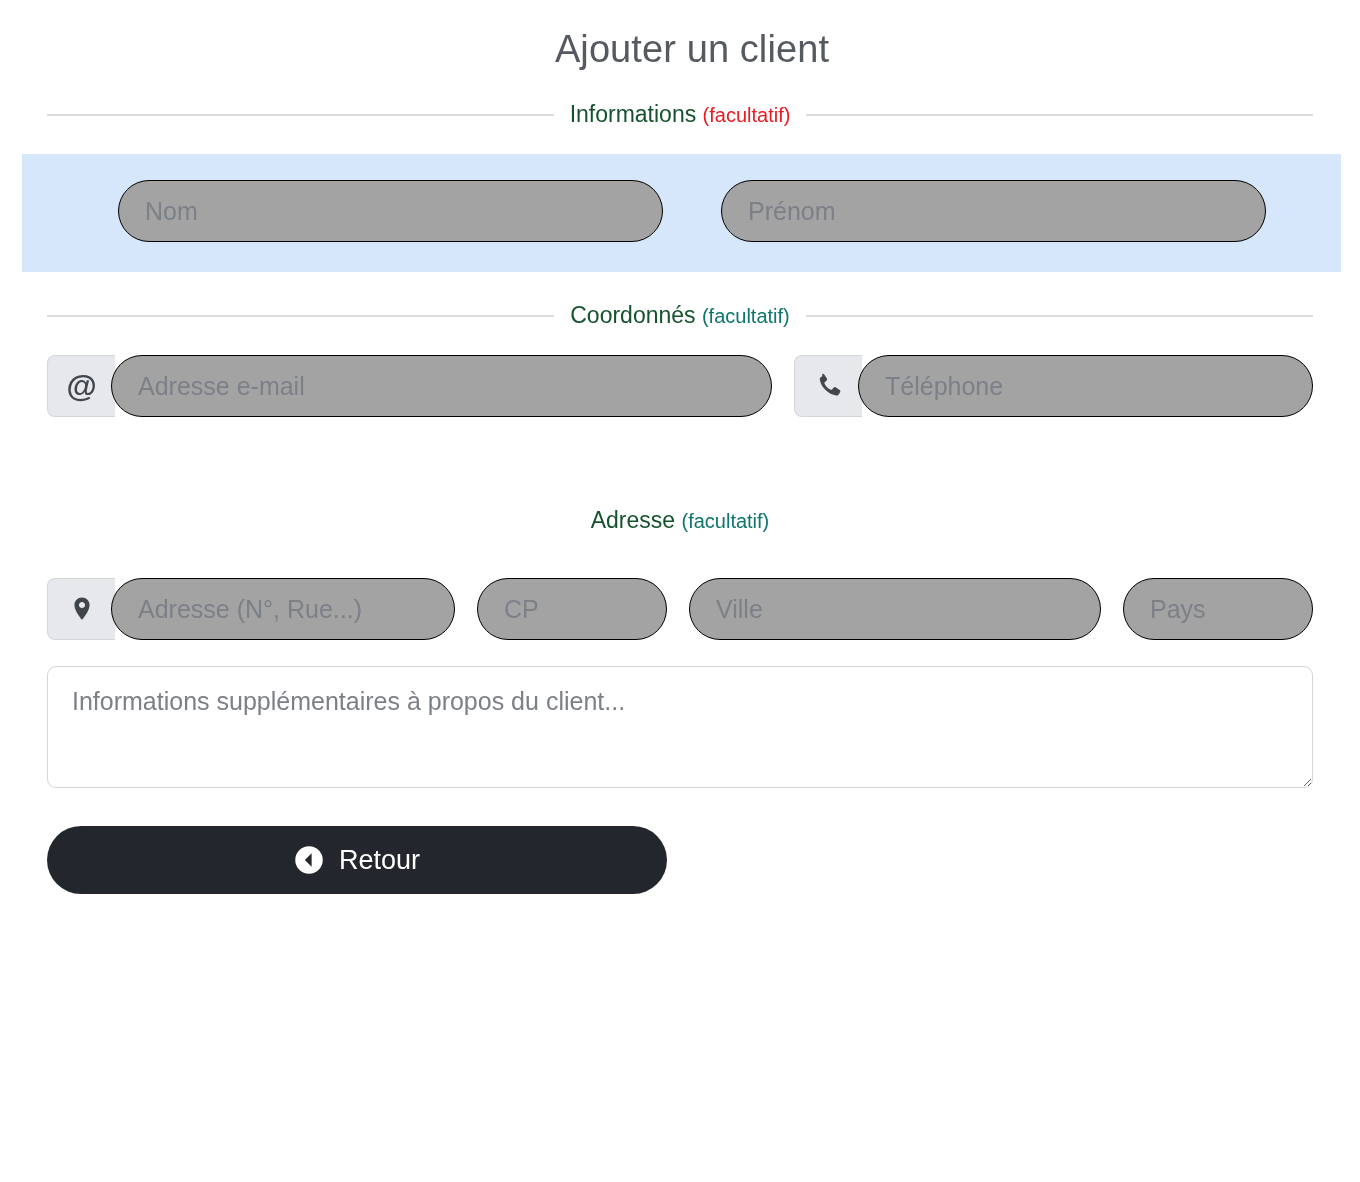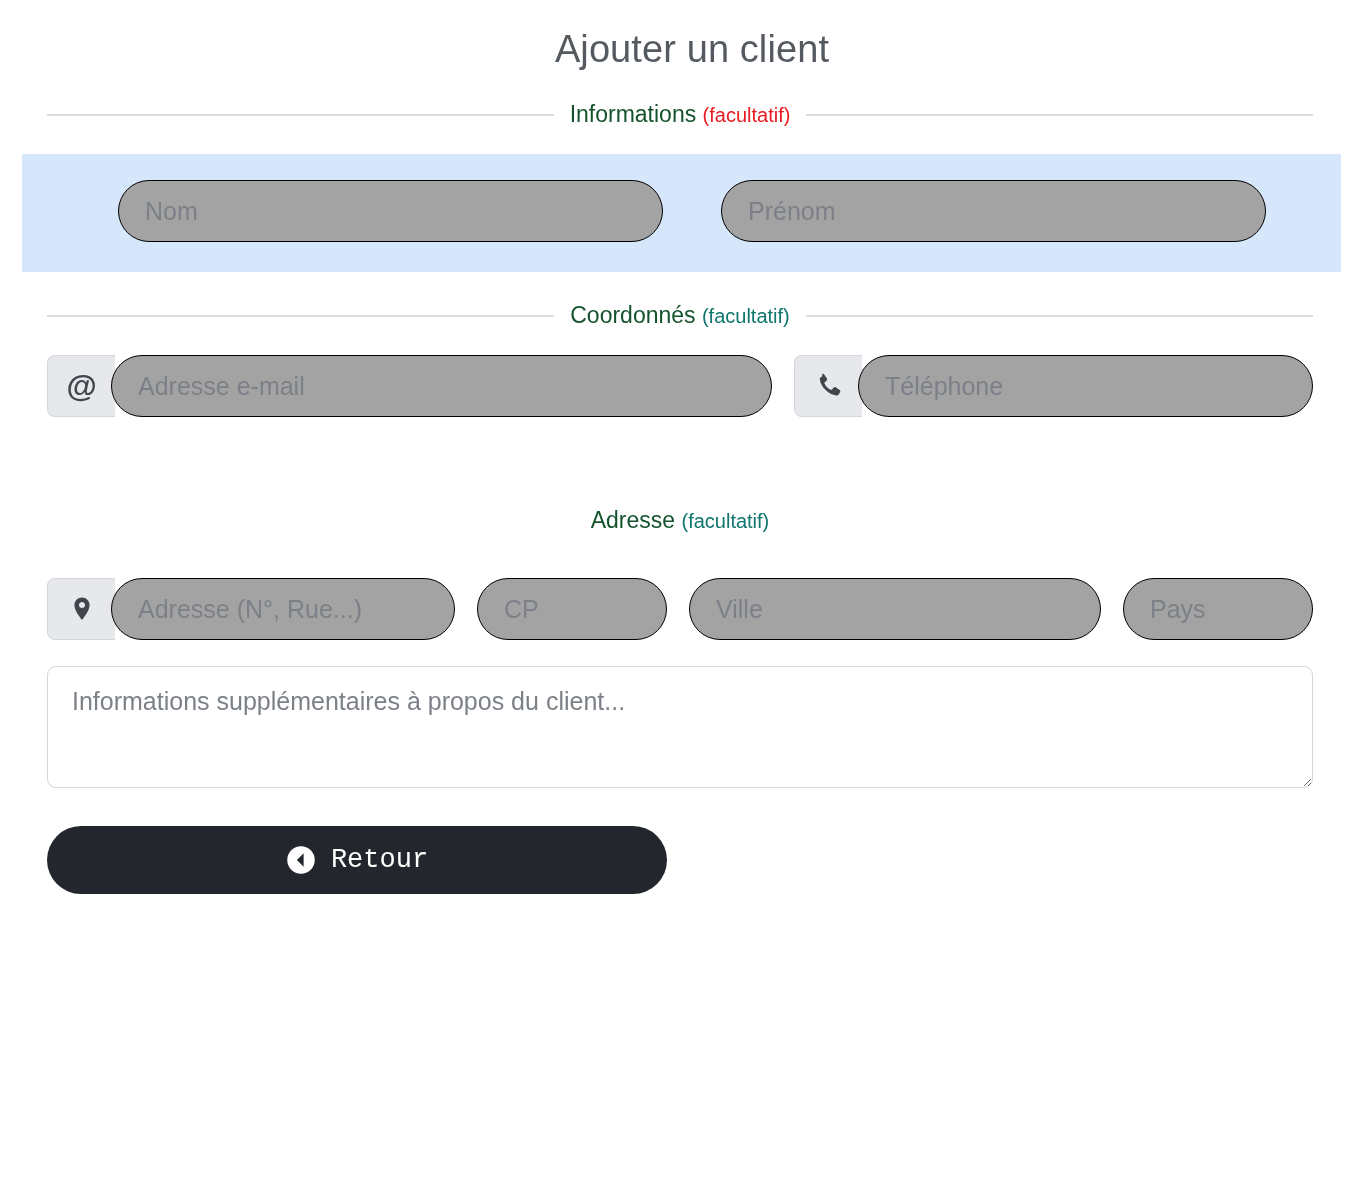--- a/index.html
+++ b/index.html
@@ -181,21 +181,21 @@
     margin: 38px 47px 0 47px;
   }
   .btn {
     height: 68px;
     border: none;
     border-radius: 34px;
     display: flex;
     align-items: center;
     justify-content: center;
     gap: 15px;
-    font-family: Liberation Mono, monospace;
+    font-family: Liberation Sans, sans-serif;
     font-size: 27px;
     color: #ffffff;
     cursor: pointer;
     padding: 0 20px;
   }
   .btn-back {
     width: 620px;
     flex: 0 0 auto;
     background: #23262c;
   }

